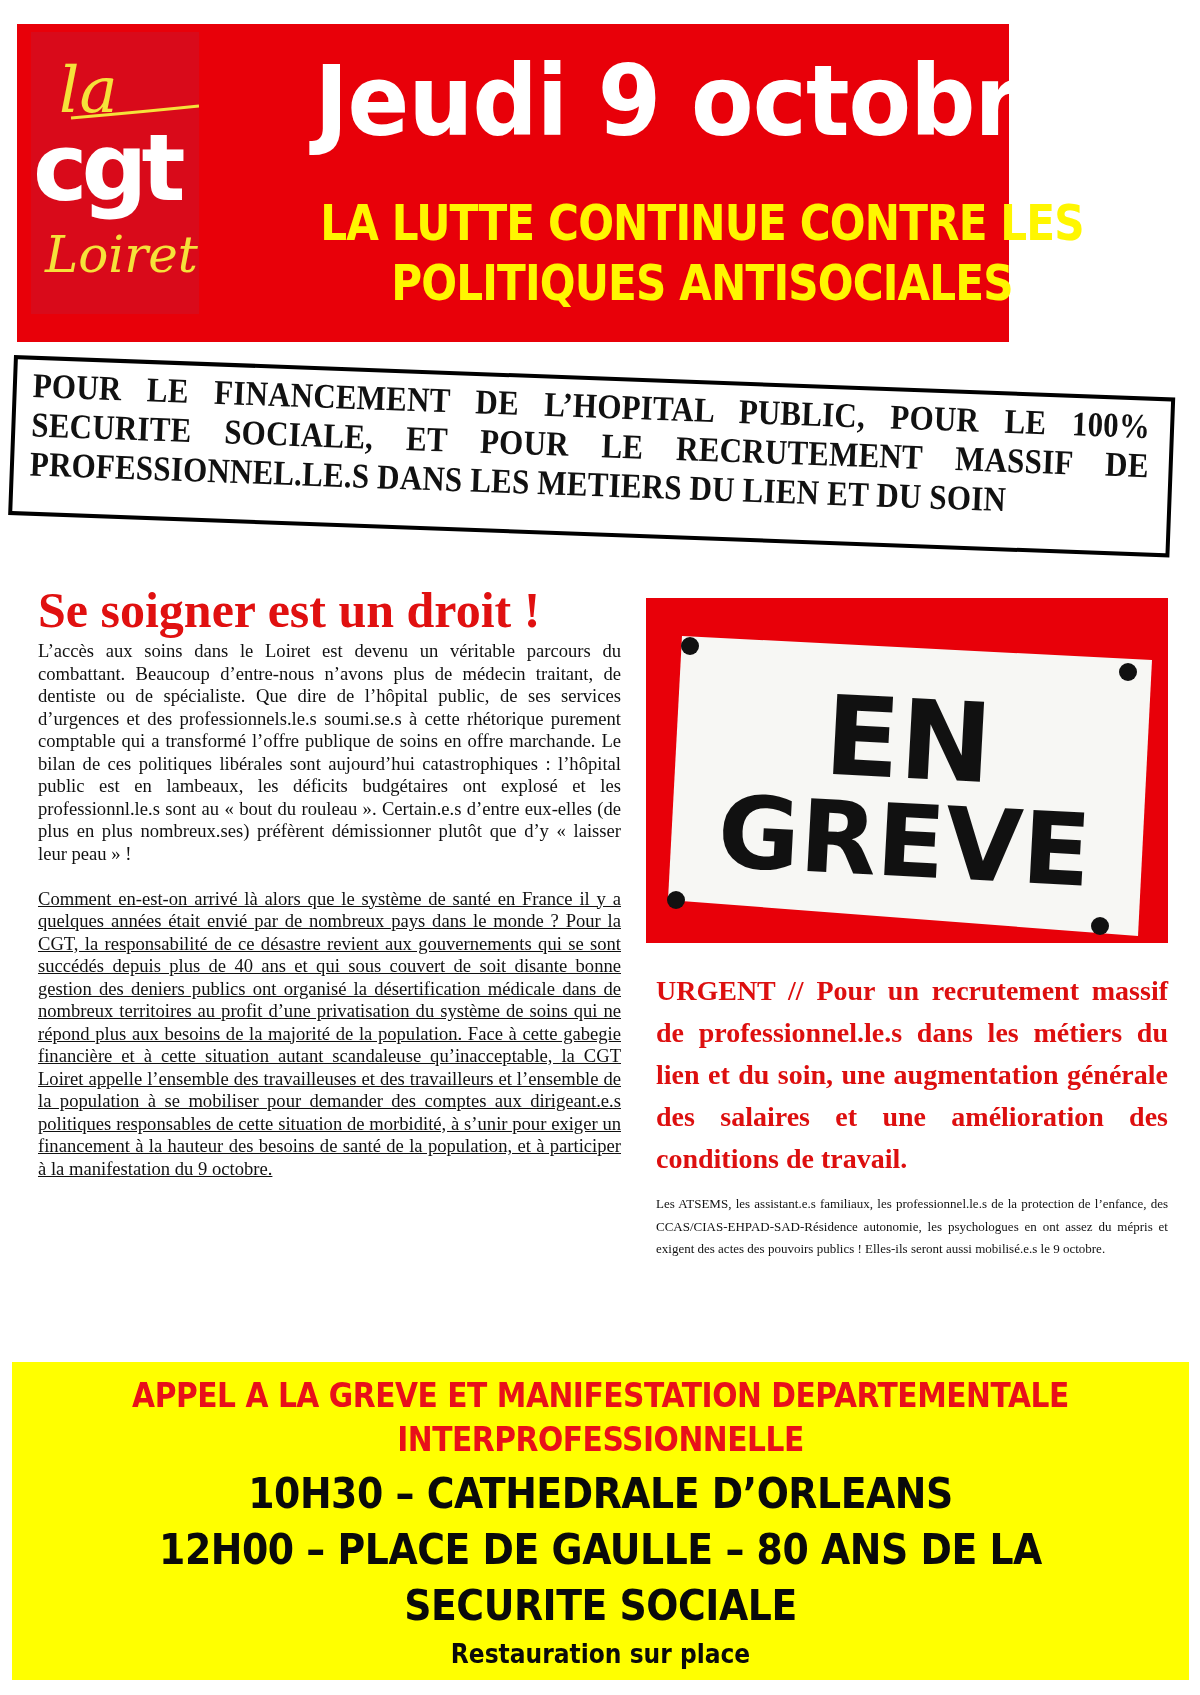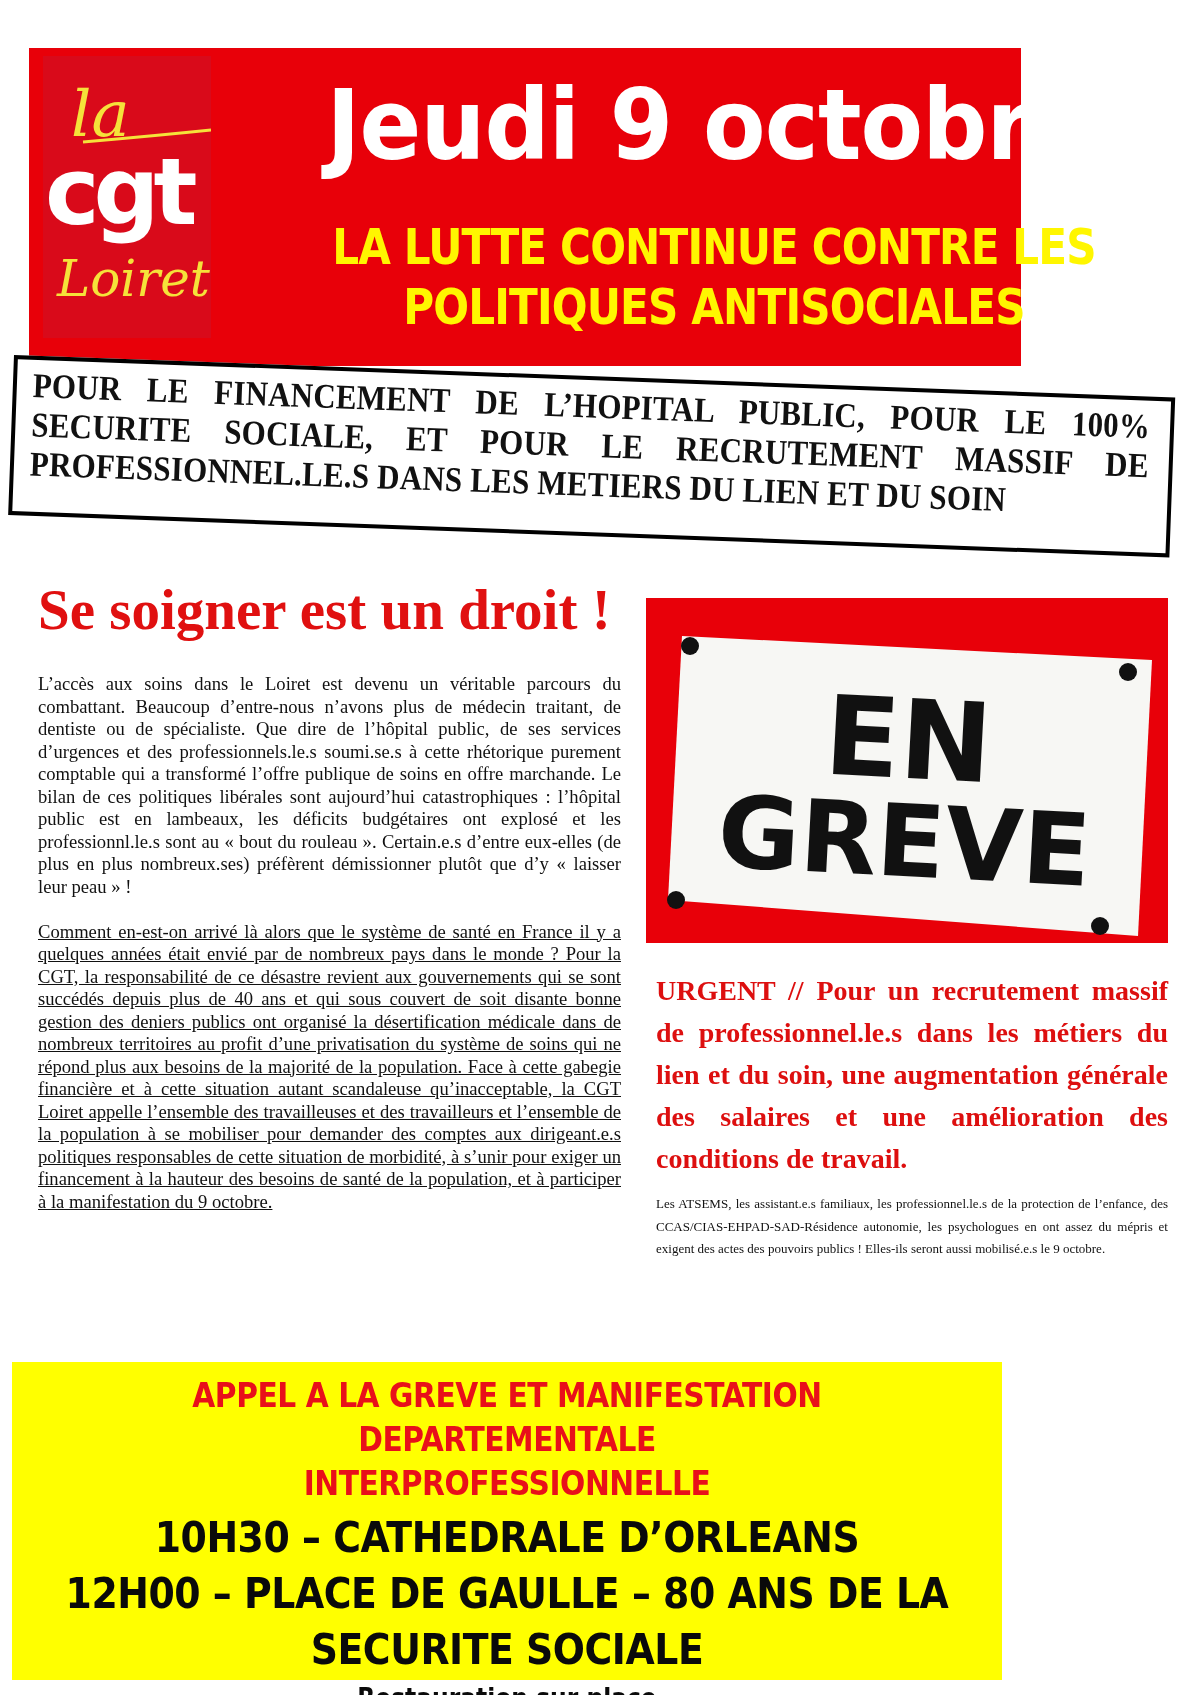--- a/index.html
+++ b/index.html
@@ -1,23 +1,22 @@
 <!DOCTYPE html>
 <html><head>
   <meta charset="utf-8">
   <style>
     * { box-sizing: border-box; margin: 0; padding: 0; }
     html, body { width: 1200px; height: 1695px; background: #ffffff; overflow: hidden; }
     body { position: relative; font-family: "Liberation Serif", serif; color: #111; }
 
     
     .banner {
-      position: absolute; left: 29px; top: 24px; width: 992px; height: 318px;
+      position: absolute; left: 17px; top: 24px; width: 992px; height: 318px;
       background: #e80009;
-      margin-top: 24px;
     }
     .logo {
       position: absolute; left: 14px; top: 8px; width: 168px; height: 282px;
       background: #d90a1a;
     }
     .logo svg { width: 100%; height: 100%; display: block; }
     .headline {
       position: absolute; left: 200px; top: 18px; width: 960px; text-align: center;
       font-family: "DejaVu Sans", sans-serif; font-weight: bold; color: #ffffff;
       font-size: 98px; line-height: 118px; letter-spacing: -1px;
@@ -39,27 +38,26 @@
     }
     .tilt-box p {
       font-family: "Liberation Serif", serif; font-weight: bold; font-size: 31px;
       line-height: 35px; text-align: justify; text-align-last: left;
       letter-spacing: 0.2px; transform: scaleY(1.12); transform-origin: left top;
     }
 
     
     .article-title {
       position: absolute; left: 38px; top: 584px; width: 600px;
-      font-family: "Liberation Serif", serif; color: #e01010; font-size: 57px; line-height: 52px;
+      font-family: "Liberation Serif", serif; color: #e01010; font-size: 50px; line-height: 52px;
     }
     .col-left {
       position: absolute; left: 38px; top: 640px; width: 583px;
       font-family: "Liberation Serif", serif; font-size: 18.6px; line-height: 22.5px;
       text-align: justify;
-      margin-top: 33px;
     }
     .col-left p + p { margin-top: 22.5px; text-decoration: underline; }
 
     
     .strike-img {
       position: absolute; left: 646px; top: 598px; width: 522px; height: 345px;
       background: #e80009;
     }
     .strike-img svg { width: 100%; height: 100%; display: block; }
 
@@ -70,21 +68,21 @@
       font-size: 28px; line-height: 42px; text-align: justify; text-align-last: left;
     }
     .col-right {
       position: absolute; left: 656px; top: 1193px; width: 512px;
       font-family: "Liberation Serif", serif; font-size: 13px; line-height: 22.5px;
       text-align: justify;
     }
 
     
     .call {
-      position: absolute; left: 12px; top: 1362px; width: 990px; height: 318px;
+      position: absolute; left: 12px; top: 1362px; width: 1177px; height: 318px;
       background: #ffff00; text-align: center;
       font-family: "DejaVu Sans", sans-serif; font-weight: bold;
     }
     .call .red {
       color: #e8101a; font-size: 33px; line-height: 44px; letter-spacing: -0.5px;
       transform: scaleX(0.9); transform-origin: center top;
     }
     .call .red.first { margin-top: 12px; }
     .call .black {
       color: #0a0a0a; font-size: 42px; line-height: 56px; letter-spacing: -0.5px;

